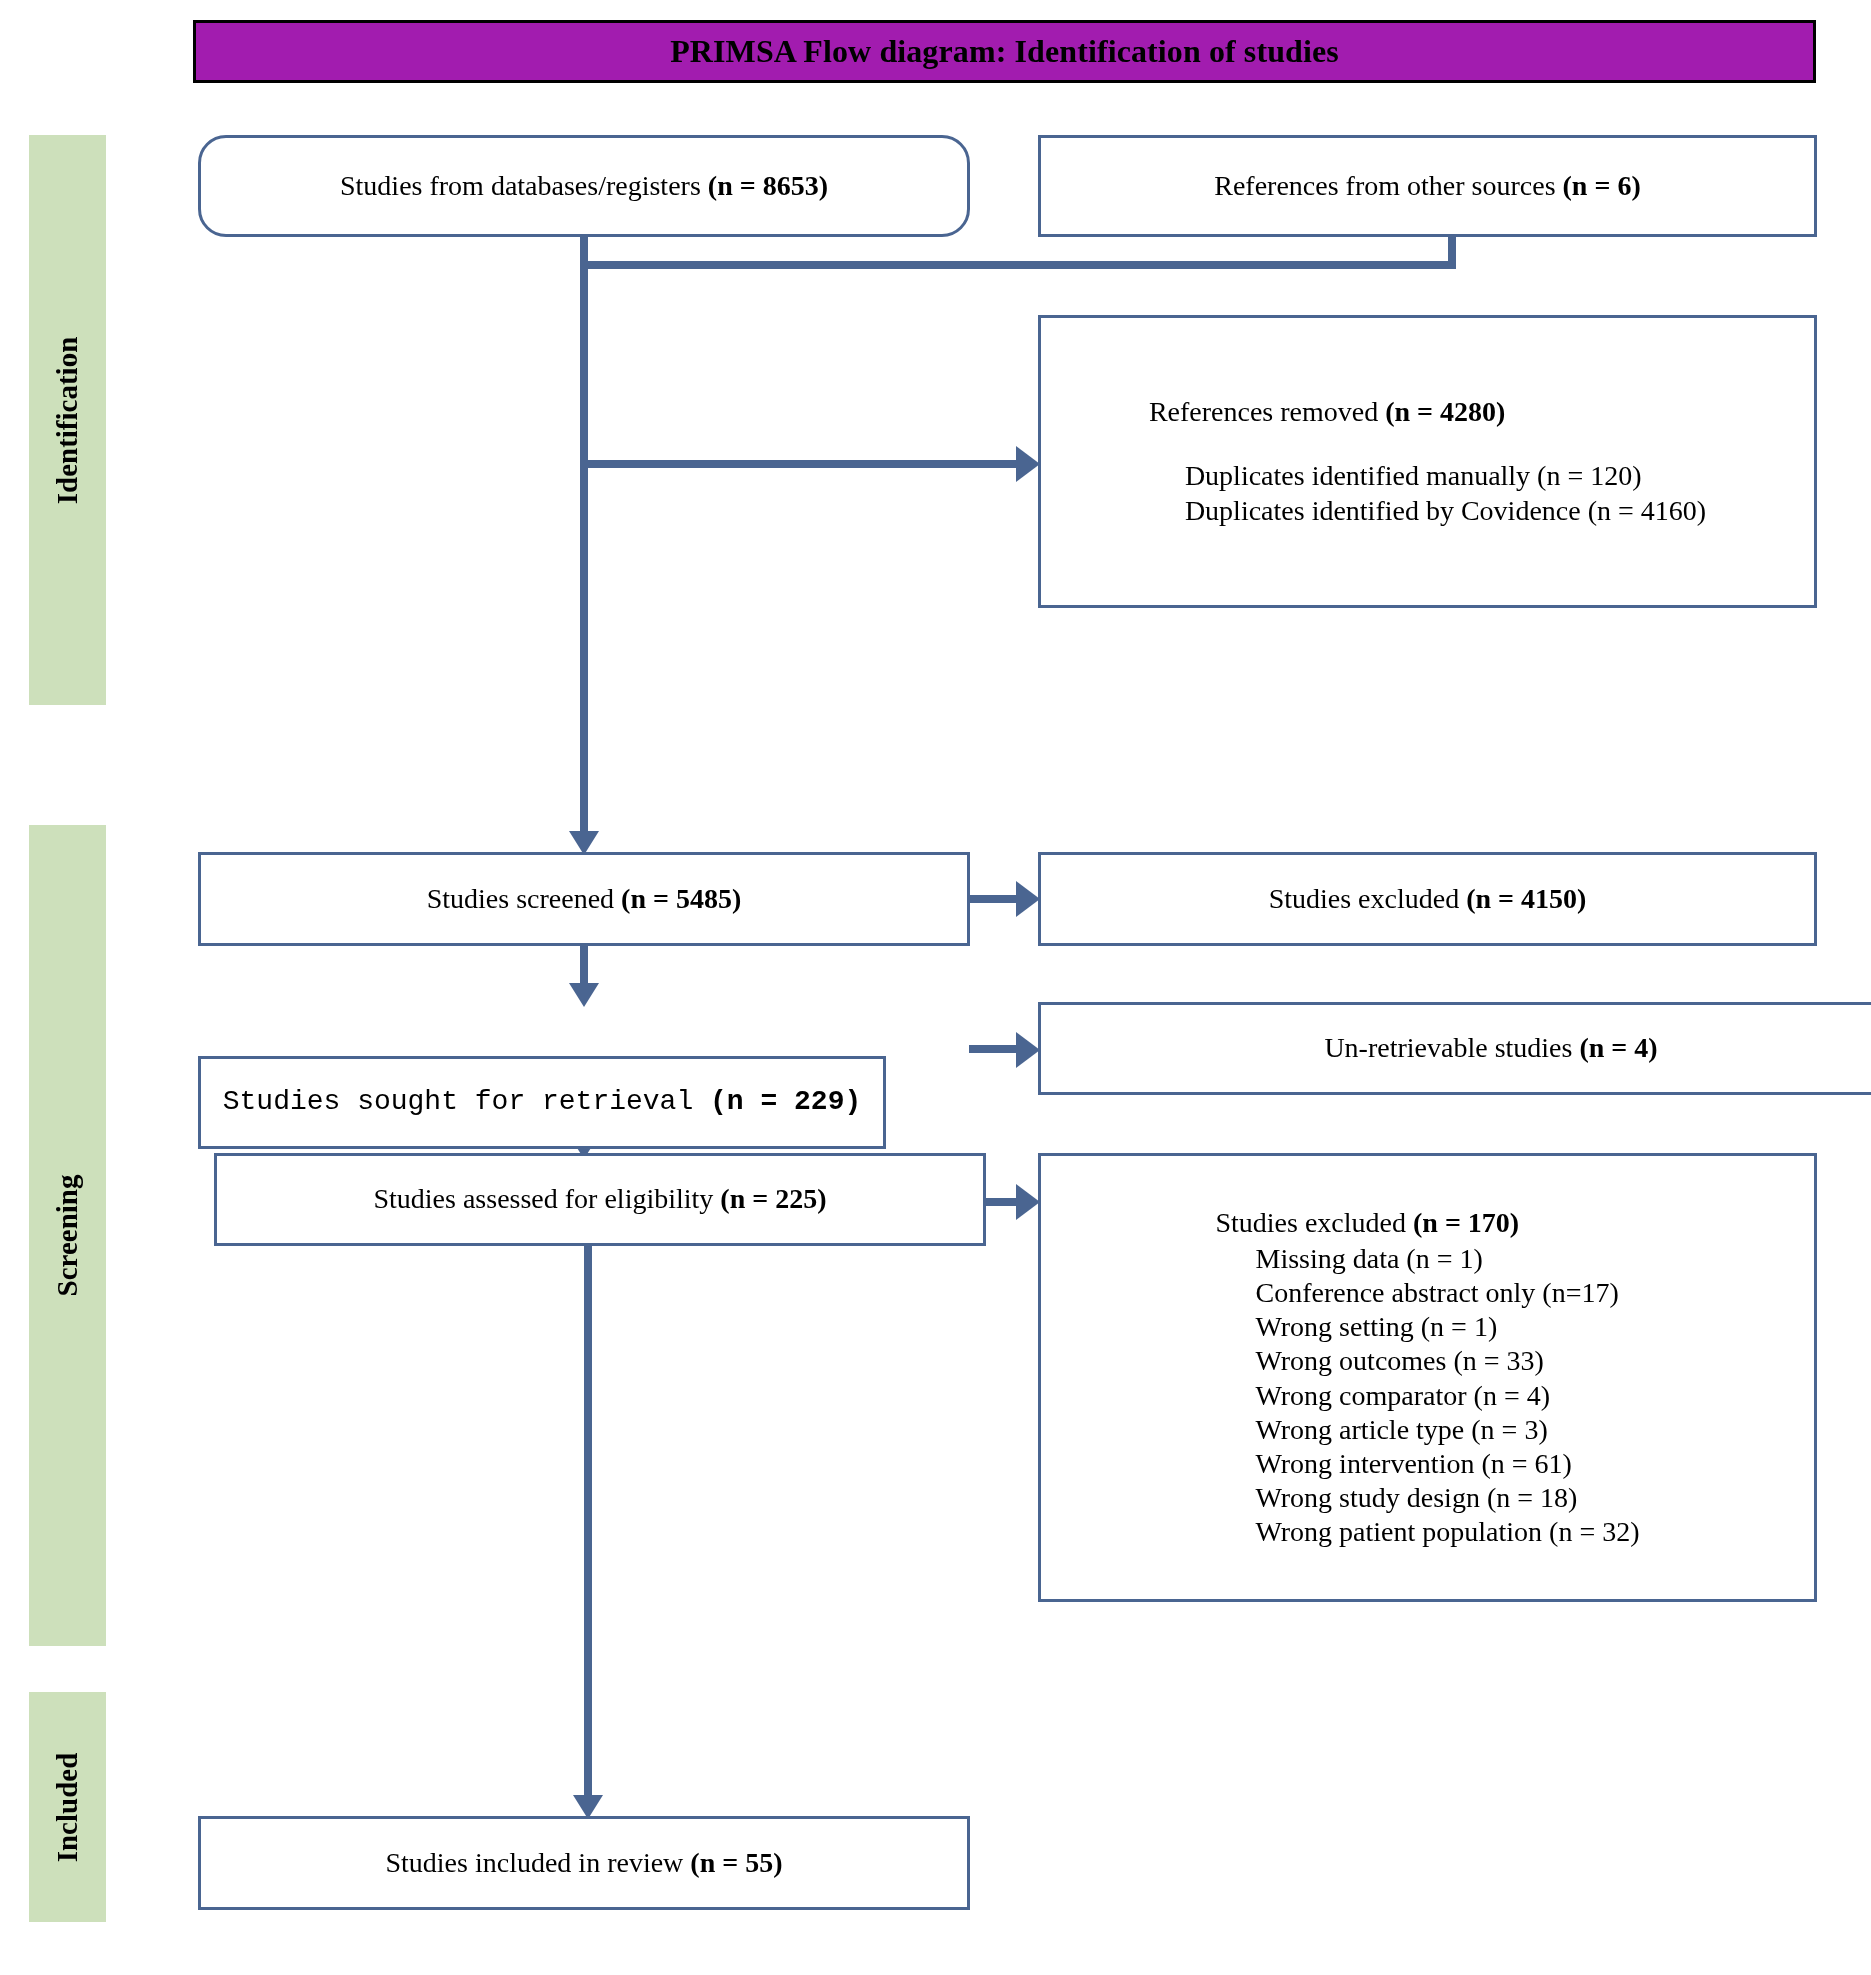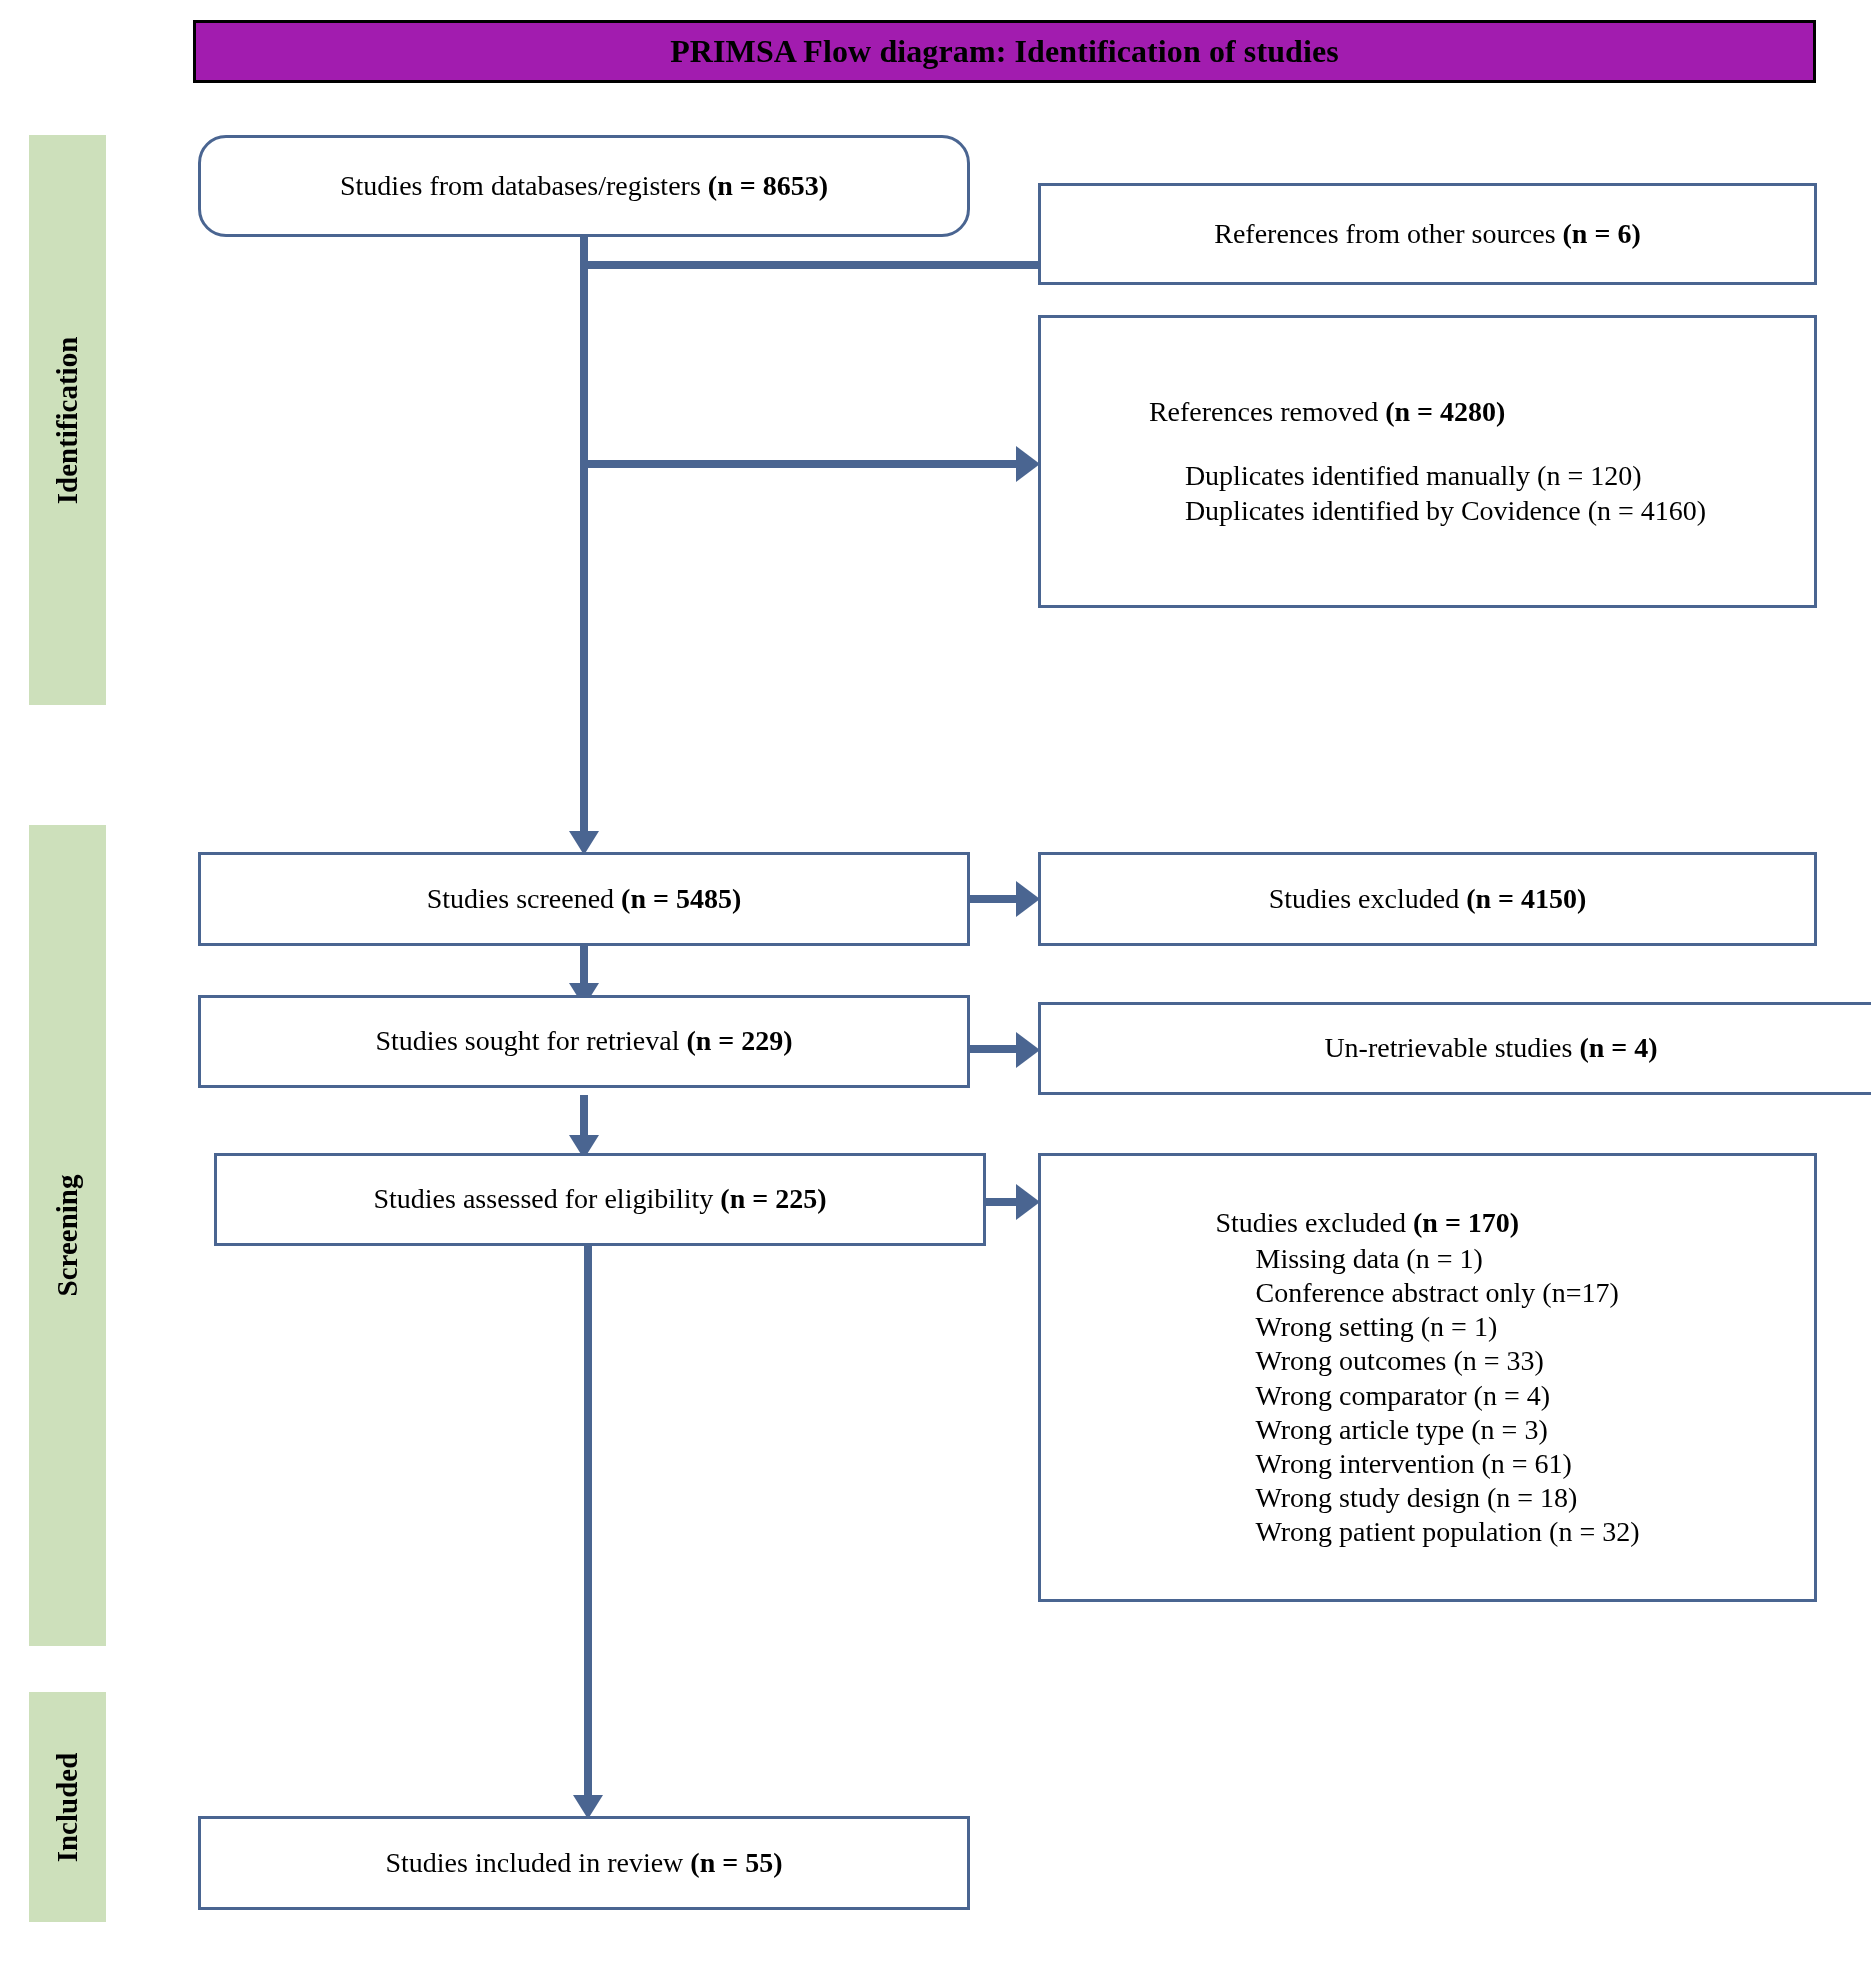--- a/index.html
+++ b/index.html
@@ -174,21 +174,21 @@
 
   <div class="conn" style="left:584px; top:1245px; width:8.4px; height:554px;"></div>
   <div class="arrow-down" style="left:573px; top:1795px;"></div>
 
   <div class="flow-box center" style="left:198px; top:135px; width:772px; height:102px;border-radius:28px;">
     <div class="box-text">
       <span>Studies from databases/registers </span><span class="bold">(n = 8653)</span>
     </div>
   </div>
 
-  <div class="flow-box center" style="left:1038px; top:135px; width:779px; height:102px;margin-top:48px;">
+  <div class="flow-box center" style="left:1038px; top:135px; width:779px; height:102px;">
     <div class="box-text">
       <span>References from other sources </span><span class="bold">(n = 6)</span>
     </div>
   </div>
 
   <div class="flow-box left-align" style="left:1038px; top:315px; width:779px; height:293px;">
     <div class="box-text">
       <div class="removed-head">
         <span>References removed </span><span class="bold">(n = 4280)</span>
       </div>
@@ -204,21 +204,21 @@
       <span>Studies screened </span><span class="bold">(n = 5485)</span>
     </div>
   </div>
 
   <div class="flow-box center" style="left:1038px; top:852px; width:779px; height:94px;">
     <div class="box-text">
       <span>Studies excluded </span><span class="bold">(n = 4150)</span>
     </div>
   </div>
 
-  <div class="flow-box center" style="left:198px; top:995px; width:772px; height:93px;">
+  <div class="flow-box center" style="left:198px; top:1056px; width:688px; height:93px;font-family:Liberation Mono, monospace;">
     <div class="box-text">
       <span>Studies sought for retrieval </span><span class="bold">(n = 229)</span>
     </div>
   </div>
 
   <div class="flow-box center" style="left:1038px; top:1002px; width:906px; height:93px;">
     <div class="box-text">
       <span>Un-retrievable studies </span><span class="bold">(n = 4)</span>
     </div>
   </div>

